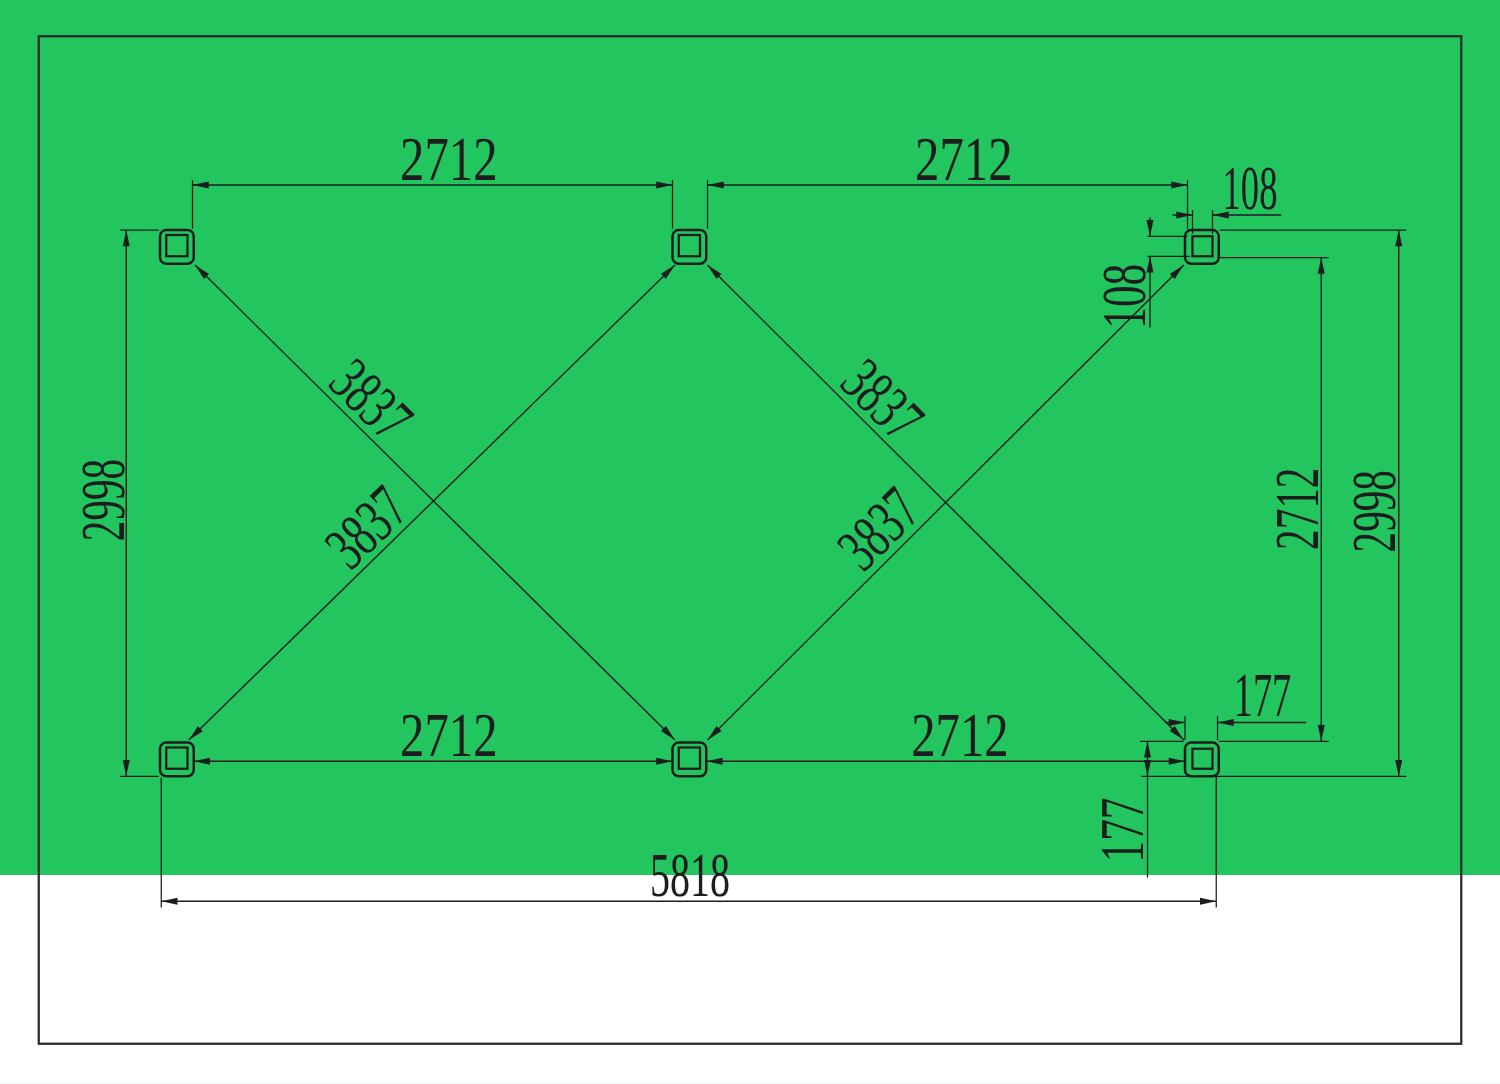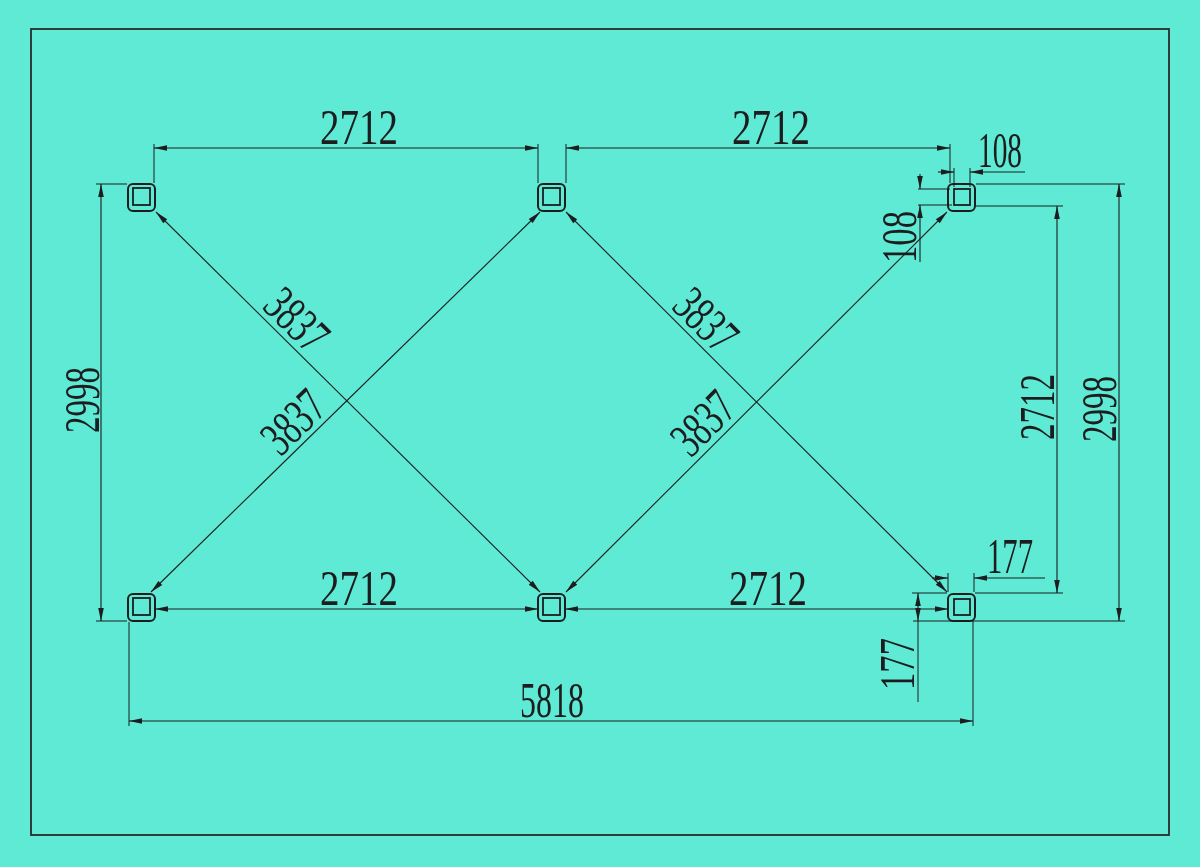--- a/index.html
+++ b/index.html
@@ -2,21 +2,21 @@
 <html><head>
 <meta charset="utf-8">
 <style>
   html, body {
     margin: 0; padding: 0;
     width: 1200px; height: 867px;
     background: #ffffff;
     font-family: "Liberation Serif", serif;
     overflow: hidden;
   }
-  #stage { position: relative; width: 1200px; height: 867px; background: #5eead4; }
+  #stage { position: relative; width: 1200px; height: 700px; background: #22c55e; }
   svg { display: block; }
   .ln  { stroke: #1d1d1f; stroke-width: 1.1; fill: none; stroke-linecap: butt; }
   .ext { stroke: #1d1d1f; stroke-width: 1.0; fill: none; }
   .post-outer { stroke: #1d1d1f; stroke-width: 2; fill: none; }
   .post-inner { stroke: #1d1d1f; stroke-width: 1.8; fill: none; }
   .border { stroke: #2a2a2c; stroke-width: 1.8; fill: none; }
   .dim-text {
     font-family: "Liberation Serif", serif;
     font-size: 50px;
     fill: #1d1d1f;

